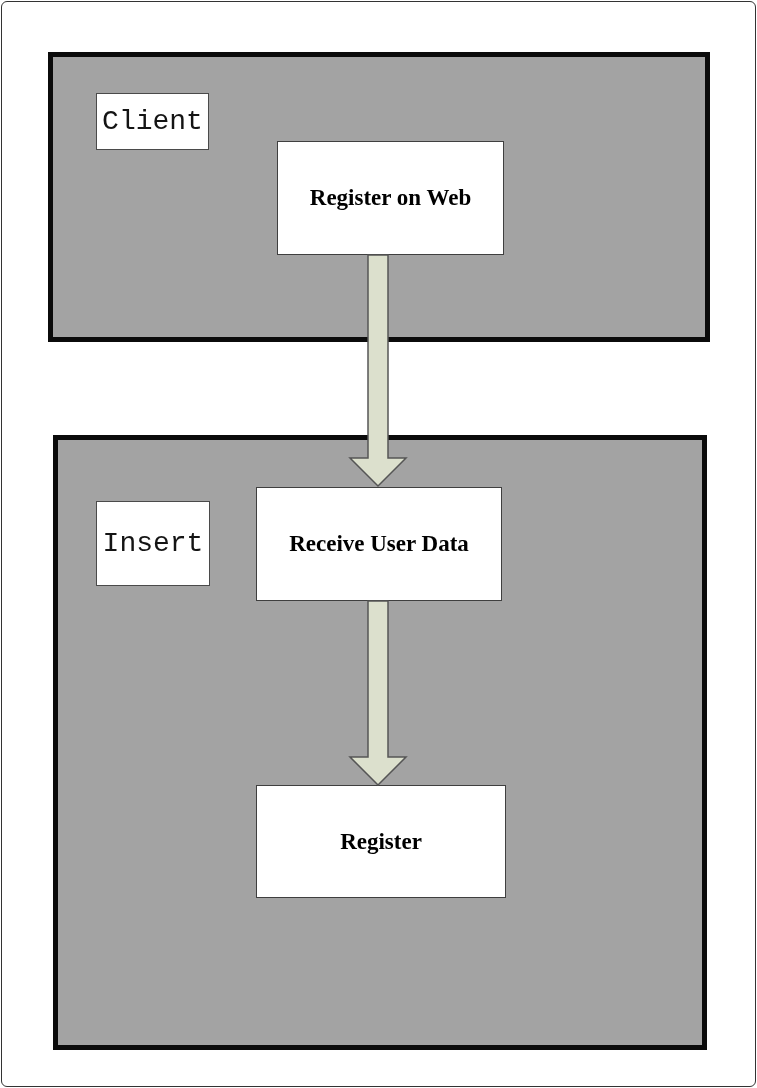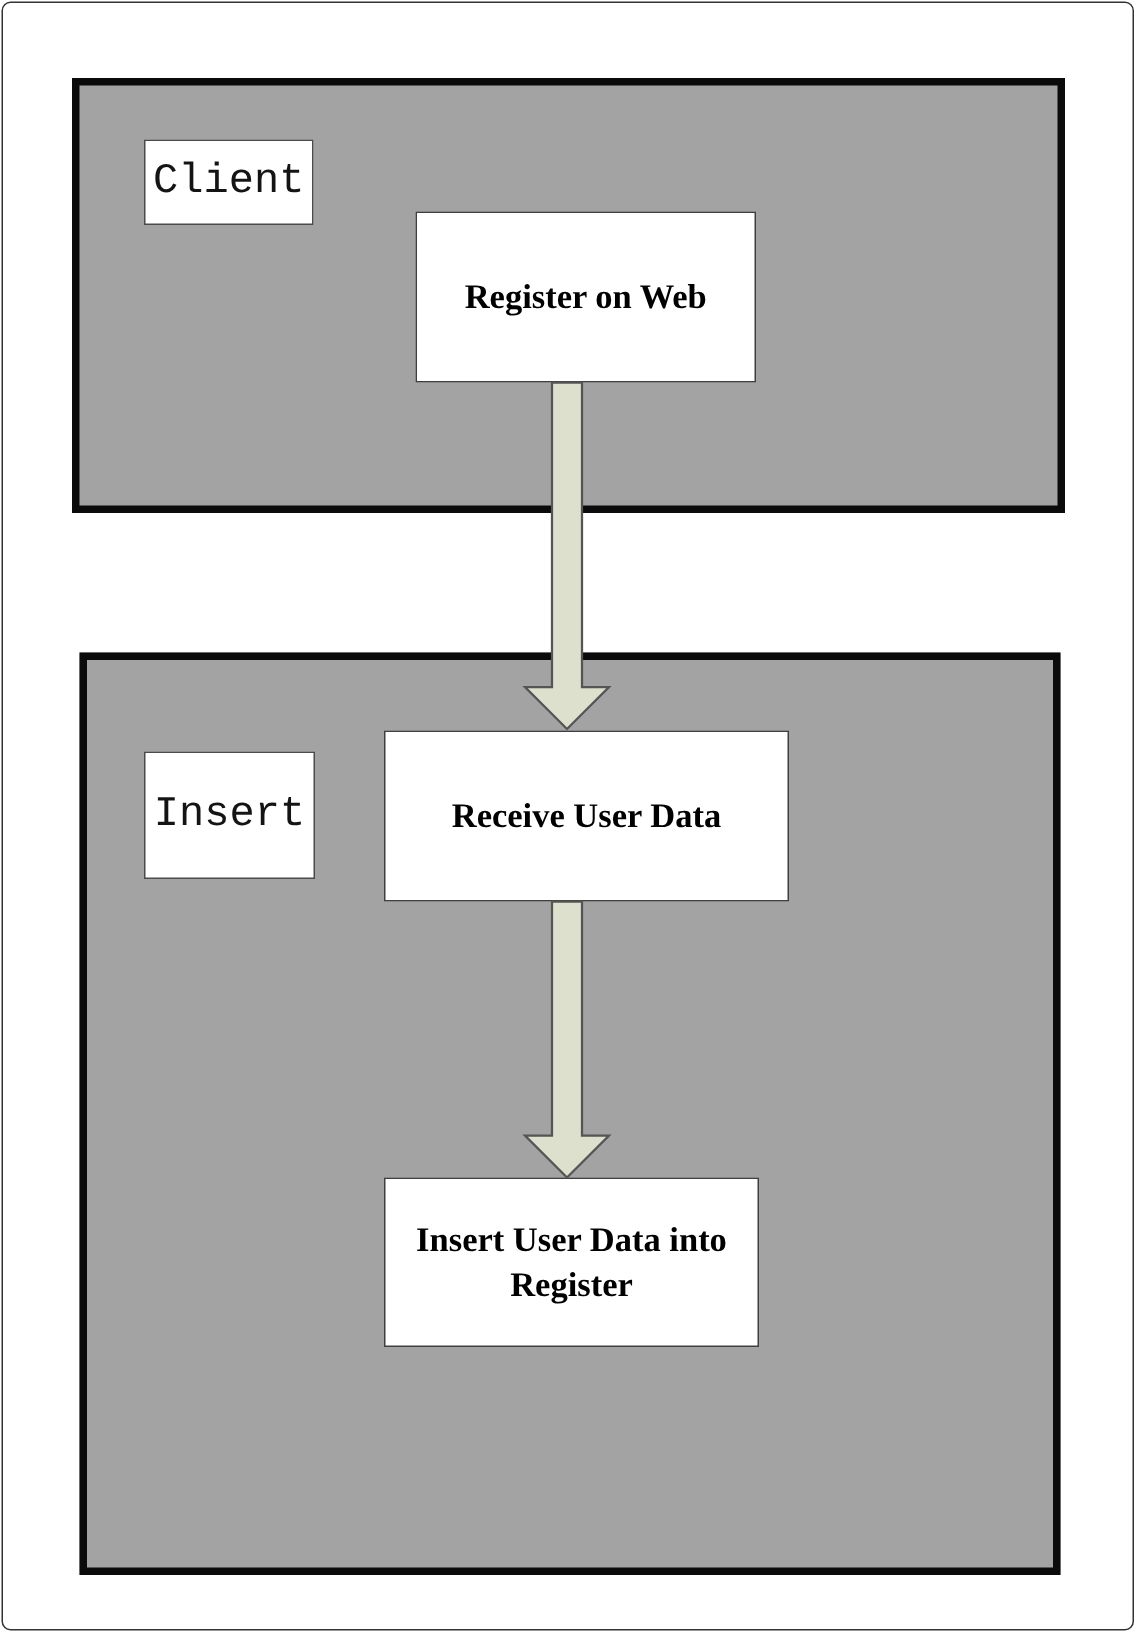--- a/index.html
+++ b/index.html
@@ -87,21 +87,21 @@
   .process-register {
     left: 212px;
     top: 84px;
     width: 227px;
     height: 114px;
     margin-left: 12px;
   }
   .process-receive {
     left: 198px;
     top: 47px;
-    width: 270px;
+    width: 246px;
     height: 114px;
   }
   .process-insert {
     left: 198px;
     top: 345px;
     width: 250px;
     height: 113px;
   }
   .arrow-layer {
     position: absolute;
@@ -130,21 +130,20 @@
   </section>
 
   <section class="container container-server">
     <div class="label-box label-box-server">
       <span>Insert</span>
     </div>
     <div class="process-box process-receive">
       <span>Receive User Data</span>
     </div>
     <div class="process-box process-insert">
-      <span>Insert User Data into</span>
       <span>Register</span>
     </div>
   </section>
 
   <svg class="arrow-layer" viewBox="0 0 757 1088" xmlns="http://www.w3.org/2000/svg">
     <polygon stroke-width="1.5" points="368,255 388,255 388,458 406,458 378,486 350,458 368,458" fill="#dce0cd" stroke="#555555"></polygon>
     <polygon stroke-width="1.5" points="368,601 388,601 388,757 406,757 378,785 350,757 368,757" fill="#dce0cd" stroke="#555555"></polygon>
   </svg>
 
 </div>

